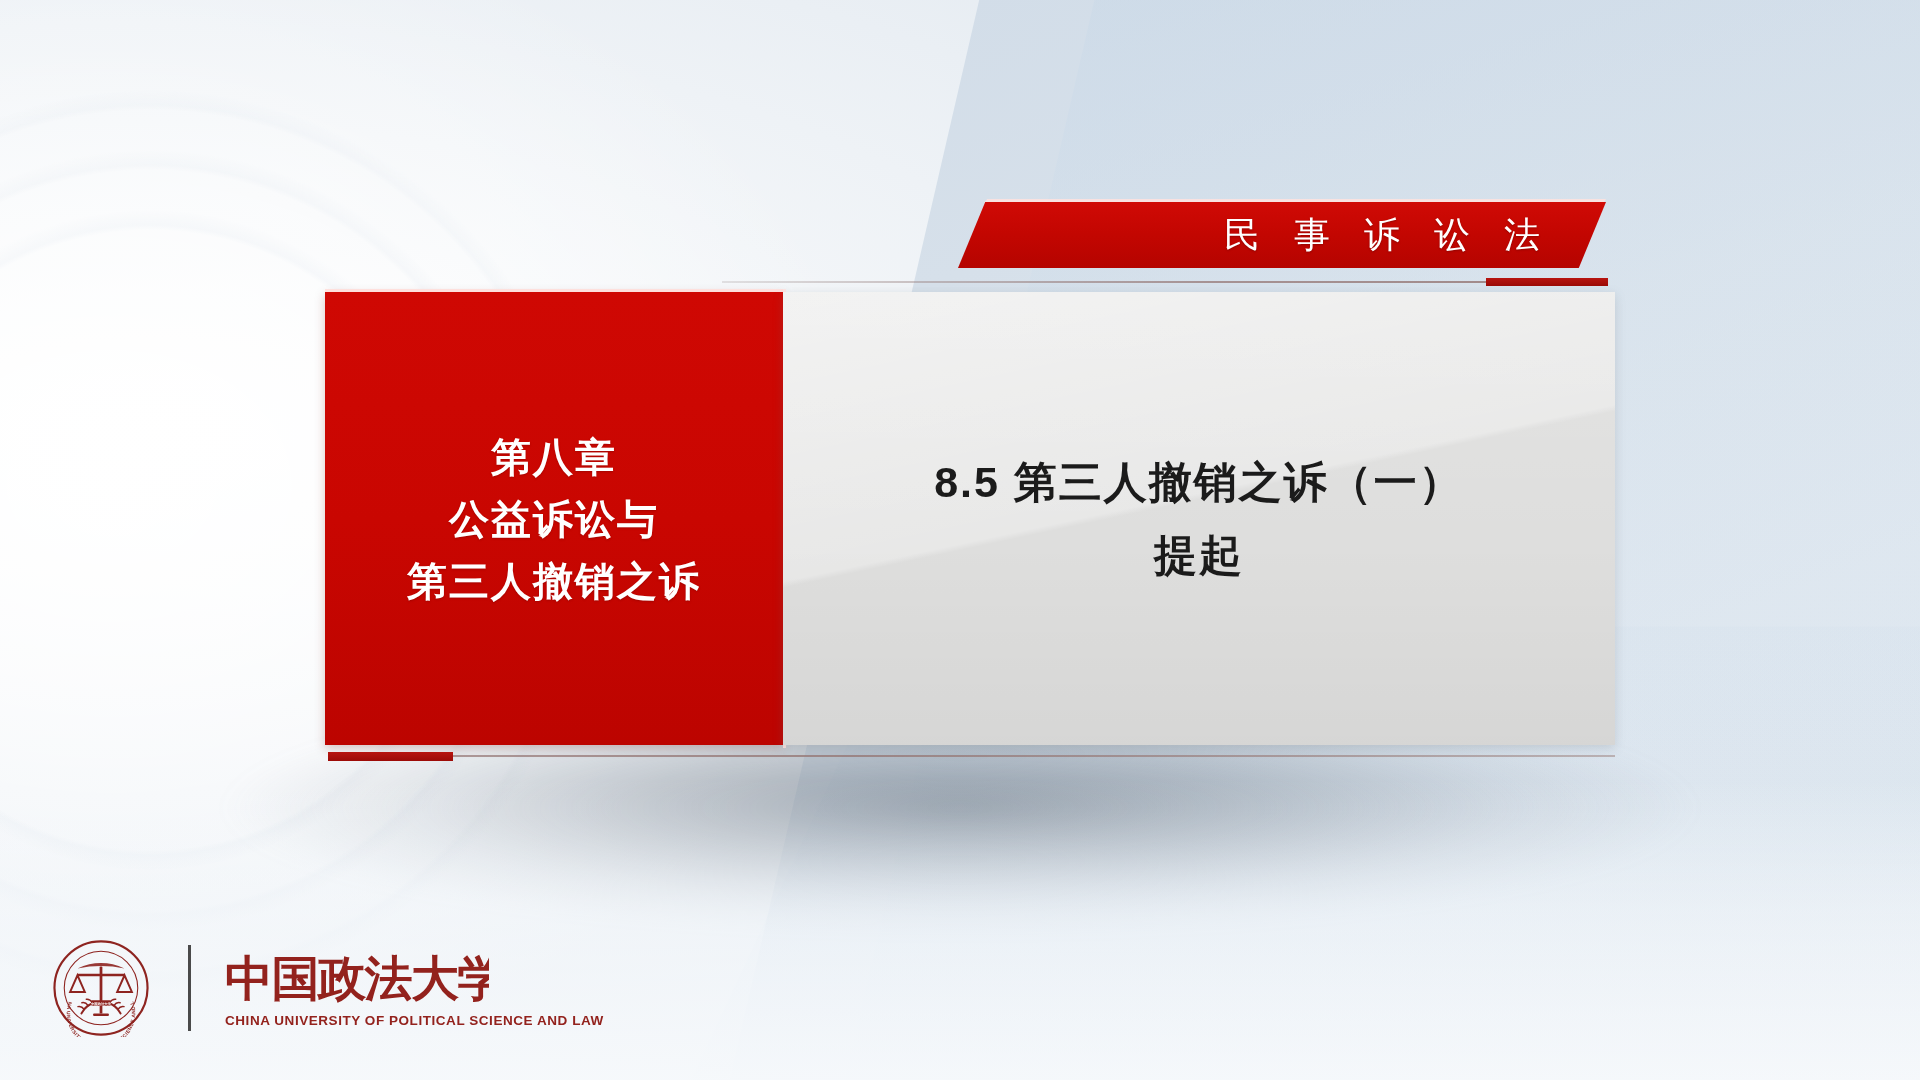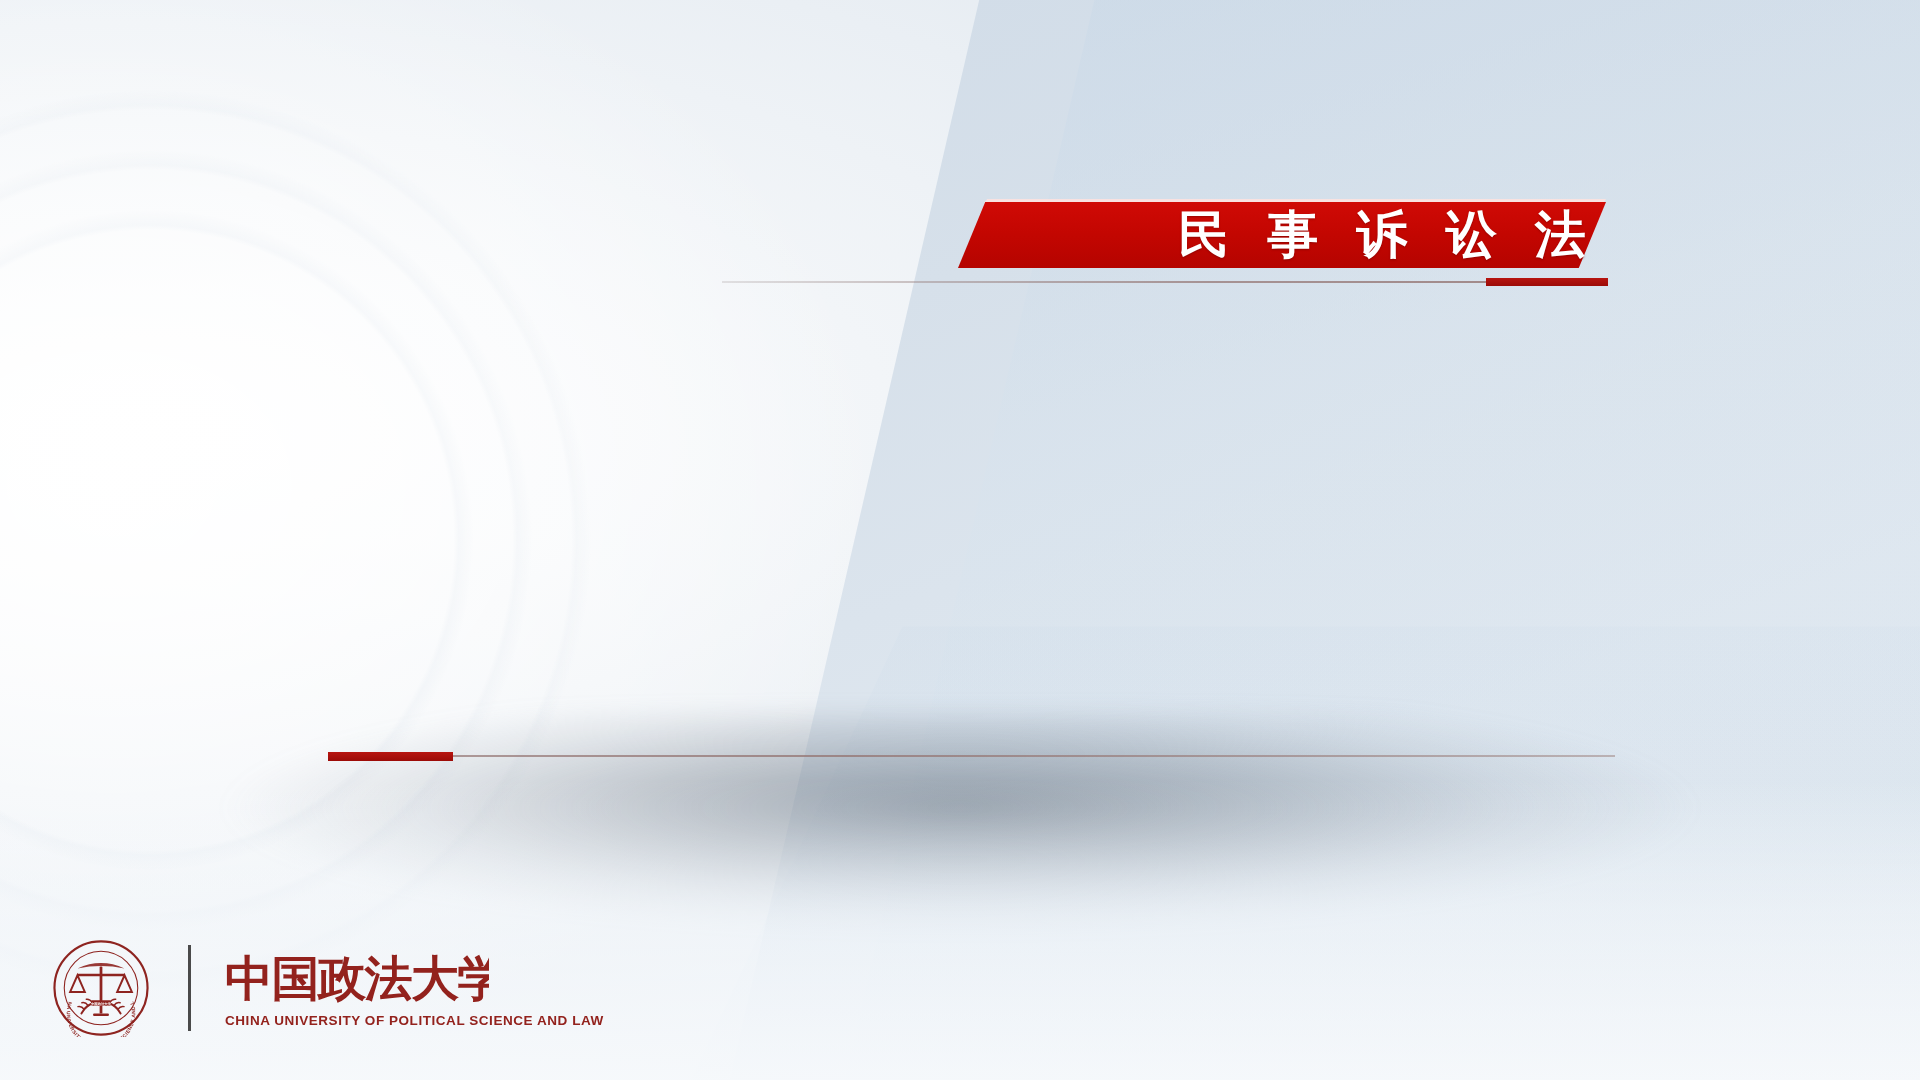--- a/index.html
+++ b/index.html
@@ -102,22 +102,22 @@
   }
   .banner-text {
     position: absolute;
     inset: 0;
     display: flex;
     align-items: center;
     justify-content: center;
     padding-left: 200px;
     box-sizing: border-box;
     color: #ffffff;
-    font-size: 51px;
-    font-weight: 700;
+    font-size: 36px;
+    font-weight: 400;
     letter-spacing: 12px;
     text-indent: 12px;
     text-shadow: 0 1px 2px rgba(90,0,0,0.45);
     white-space: nowrap;
   }
 
   
   .top-rule {
     position: absolute;
     left: 722px;
@@ -286,20 +286,36 @@
 
   <div class="banner">
     <div class="banner-hilite"></div>
     <div class="banner-shape"></div>
     <div class="banner-text">民 事 诉 讼 法</div>
   </div>
 
   <div class="top-rule"></div>
   <div class="top-rule-accent"></div>
 
+  <div class="content">
+
+    <div class="panel-red">
+      <div class="chapter-line">第八章</div>
+      <div class="chapter-line">公益诉讼与</div>
+      <div class="chapter-line">第三人撤销之诉</div>
+    </div>
+
+    <div class="panel-gray">
+      <div class="panel-gray-sheen"></div>
+      <div class="panel-gray-sheen2"></div>
+      <div class="topic-line">8.5  第三人撤销之诉（一）</div>
+      <div class="topic-line">提起</div>
+    </div>
+
+  </div>
 
   <div class="bottom-rule"></div>
   <div class="bottom-rule-accent"></div>
 
   <div class="logo">
 
     <div class="seal">
       <svg viewBox="0 0 100 100" width="98" height="98" aria-hidden="true">
         <circle cx="50" cy="50" r="47.5" fill="none" stroke="#8e2420" stroke-width="2.2"></circle>
         <circle cx="50" cy="50" r="37.5" fill="none" stroke="#8e2420" stroke-width="1.1"></circle>

